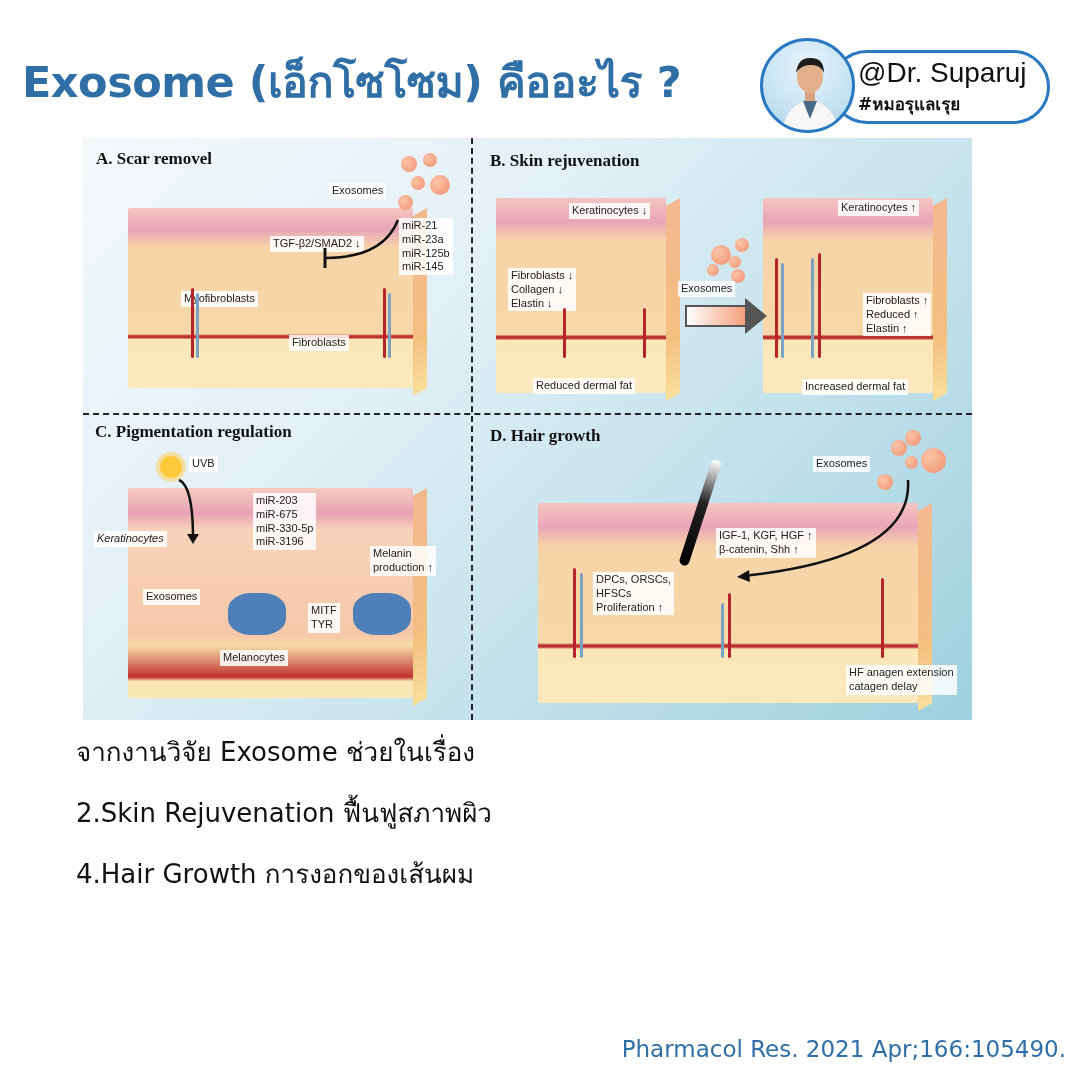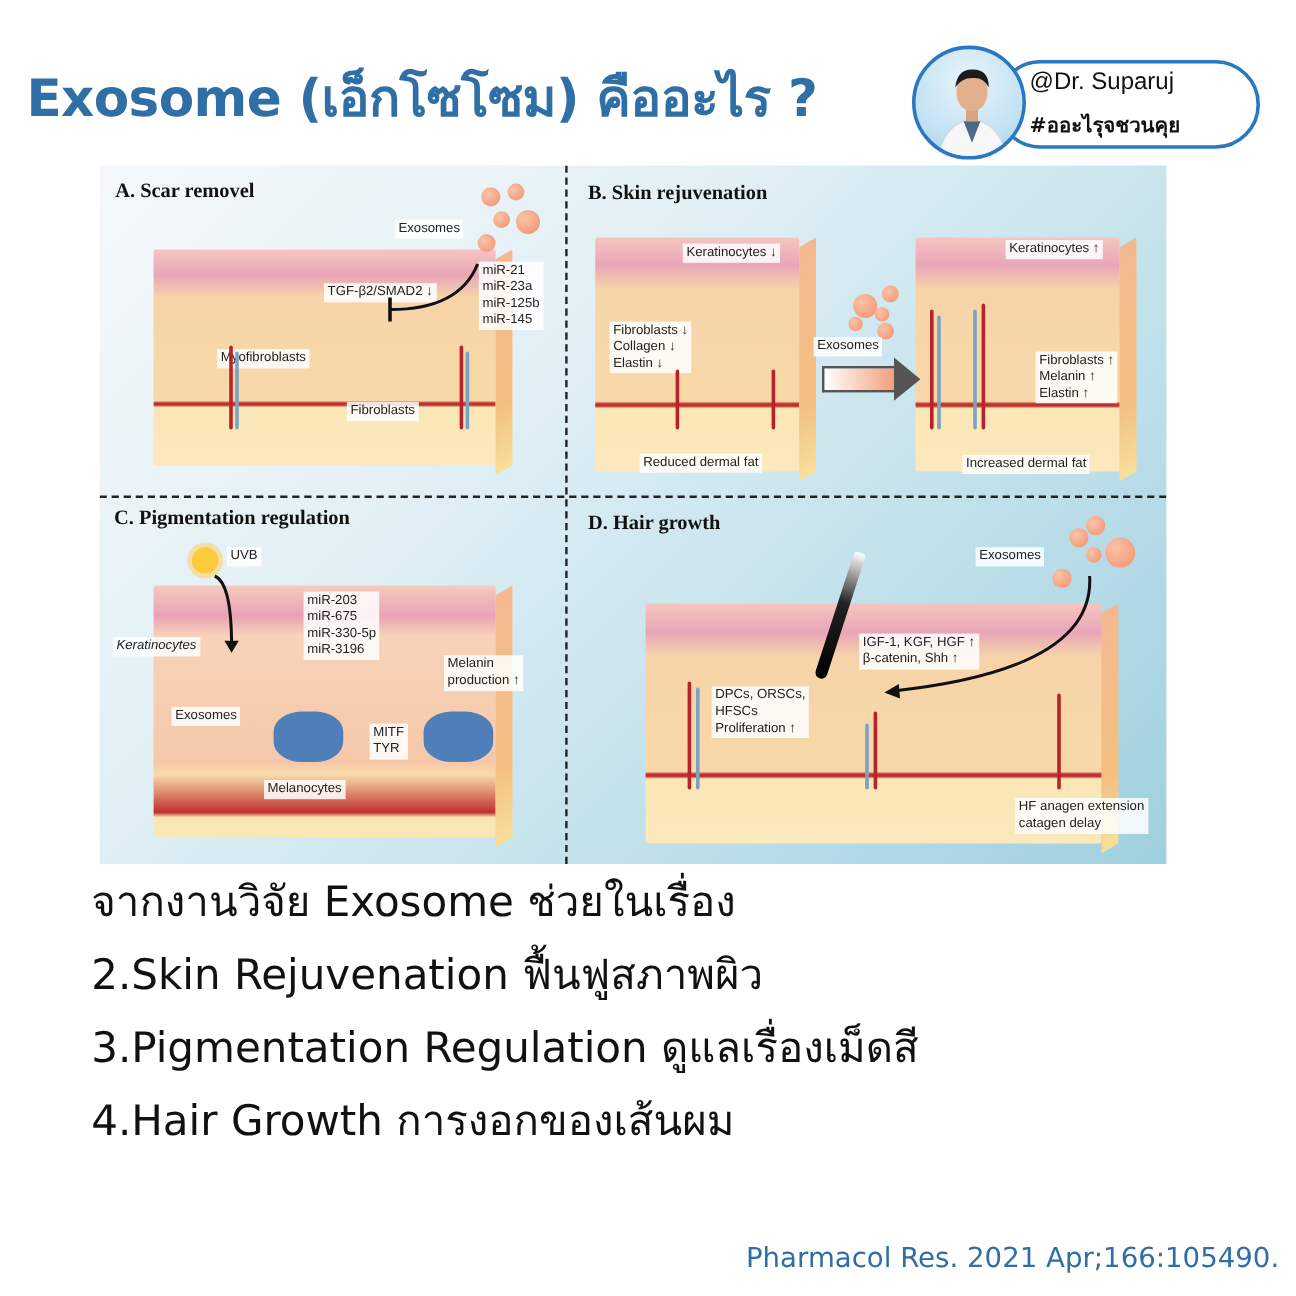--- a/index.html
+++ b/index.html
@@ -10,21 +10,21 @@
     position: absolute; left: 22px; top: 48px;
     font-family: "DejaVu Sans", sans-serif; font-weight: bold;
     font-size: 43px; color: #2f6fa6; letter-spacing: -0.5px; white-space: nowrap;
   }
 
   .badge { position: absolute; left: 760px; top: 38px; width: 300px; height: 95px; }
   .badge-pill {
     position: absolute; left: 70px; top: 12px; width: 220px; height: 74px;
     border: 3px solid #2a78c2; border-radius: 37px; background: #fff;
   }
-  .badge-name { position: absolute; left: 98px; top: 19px; font-family: "Liberation Sans", sans-serif; font-size: 20px; color: #111; white-space: nowrap; }
+  .badge-name { position: absolute; left: 98px; top: 19px; font-family: "Liberation Sans", sans-serif; font-size: 28px; color: #111; white-space: nowrap; }
   .badge-tag { position: absolute; left: 98px; top: 52px; font-family: "DejaVu Sans", sans-serif; font-size: 17px; color: #111; white-space: nowrap; font-weight: bold; }
   .avatar {
     position: absolute; left: 0; top: 0; width: 95px; height: 95px; border-radius: 50%;
     border: 3px solid #2a78c2; overflow: hidden;
     background: radial-gradient(circle at 50% 30%, #e8f4fb 0%, #bfe0f2 70%, #8cc5e6 100%);
   }
 
   .figure {
     position: absolute; left: 83px; top: 138px; width: 889px; height: 582px;
     background: linear-gradient(135deg, #f4f8fb 0%, #e3f0f6 35%, #bfe0ea 70%, #9fd0df 100%);
@@ -57,42 +57,42 @@
     background: linear-gradient(90deg, #fff, #f3a07b);
   }
   .arrow-right::after {
     content: ""; position: absolute; right: -22px; top: -9px;
     border-left: 22px solid #555; border-top: 18px solid transparent; border-bottom: 18px solid transparent;
   }
   .hair { position: absolute; width: 10px; height: 110px; background: linear-gradient(180deg, #fff 0%, #222 40%, #000 100%); border-radius: 5px 5px 8px 8px; transform: rotate(18deg); }
   .sun { position: absolute; width: 22px; height: 22px; border-radius: 50%; background: #ffc93c; box-shadow: 0 0 0 4px rgba(255,201,60,0.45); }
   .melano { position: absolute; border-radius: 40%; background: #4e7fb8; }
 
-  .body-text { position: absolute; left: 76px; top: 722px; font-family: "DejaVu Sans", sans-serif; font-size: 35px; line-height: 61px; color: #111; }
+  .body-text { position: absolute; left: 76px; top: 722px; font-family: "DejaVu Sans", sans-serif; font-size: 26px; line-height: 61px; color: #111; }
   .body-text div { white-space: nowrap; }
   .citation { position: absolute; right: 14px; top: 1036px; font-family: "DejaVu Sans", sans-serif; font-size: 23px; color: #2f6fa6; white-space: nowrap; }
 </style>
 </head>
 <body>
 
 <h1 class="title">Exosome (เอ็กโซโซม) คืออะไร ?</h1>
 
 <div class="badge">
   <div class="badge-pill"></div>
   <div class="avatar">
     <svg width="95" height="95" viewBox="0 0 95 95">
       <path d="M18 95 Q22 62 47 58 Q72 62 77 95 Z" fill="#f7f7f7" stroke="#cfd8de"></path>
       <path d="M40 60 L47 78 L54 60 Z" fill="#4a6a86"></path>
       <rect x="42" y="48" width="10" height="12" fill="#d7a27d"></rect>
       <ellipse cx="47" cy="36" rx="13" ry="16" fill="#e2b08c"></ellipse>
       <path d="M33 32 Q35 16 48 17 Q61 17 61 32 Q57 23 47 24 Q38 24 33 32 Z" fill="#1c1c1c"></path>
     </svg>
   </div>
   <div class="badge-name">@Dr. Suparuj</div>
-  <div class="badge-tag">#ออะไรุจชวนคุย</div>
+  <div class="badge-tag">#หมอรุแลเรุย</div>
 </div>
 
 <div class="figure">
   <div class="vdash"></div>
   <div class="hdash"></div>
 
   <div>
     <div class="panel-title" style="left:13px; top:11px;">A. Scar removel</div>
     <div class="skin" style="left:45px; top:70px; width:285px; height:180px;"></div>
     <div class="exo" style="left:318px; top:18px; width:16px; height:16px;"></div>
@@ -134,21 +134,21 @@
     <div class="exo" style="left:628px; top:107px; width:20px; height:20px;"></div>
     <div class="exo" style="left:652px; top:100px; width:14px; height:14px;"></div>
     <div class="exo" style="left:646px; top:118px; width:12px; height:12px;"></div>
     <div class="exo" style="left:624px; top:126px; width:12px; height:12px;"></div>
     <div class="exo" style="left:648px; top:131px; width:14px; height:14px;"></div>
     <div class="lbl" style="left:595px; top:143px;">Exosomes</div>
     <div class="arrow-right" style="left:602px; top:167px;"></div>
     <div class="lbl" style="left:755px; top:62px;">Keratinocytes ↑</div>
     <div class="lbl" style="left:780px; top:155px;">
       <div>Fibroblasts ↑</div>
-      <div>Melanin ↑</div>
+      <div>Reduced ↑</div>
       <div>Elastin ↑</div>
     </div>
     <div class="lbl" style="left:719px; top:241px;">Increased dermal fat</div>
     <div class="vessel" style="left:480px; top:170px; height:50px;"></div>
     <div class="vessel" style="left:560px; top:170px; height:50px;"></div>
     <div class="vessel" style="left:692px; top:120px; height:100px;"></div>
     <div class="vessel blue" style="left:698px; top:125px; height:95px;"></div>
     <div class="vessel" style="left:735px; top:115px; height:105px;"></div>
     <div class="vessel blue" style="left:728px; top:120px; height:100px;"></div>
   </div>
@@ -214,17 +214,16 @@
     <div class="vessel blue" style="left:497px; top:435px; height:85px;"></div>
     <div class="vessel" style="left:645px; top:455px; height:65px;"></div>
     <div class="vessel blue" style="left:638px; top:465px; height:55px;"></div>
     <div class="vessel" style="left:798px; top:440px; height:80px;"></div>
   </div>
 </div>
 
 <div class="body-text">
   <div>จากงานวิจัย Exosome ช่วยในเรื่อง</div>
   <div>2.Skin Rejuvenation ฟื้นฟูสภาพผิว</div>
-  <div>3.Pigmentation Regulation ดูแลเรื่องเม็ดสี</div>
   <div>4.Hair Growth การงอกของเส้นผม</div>
 </div>
 
 <div class="citation">Pharmacol Res. 2021 Apr;166:105490.</div>
 
 </body></html>

